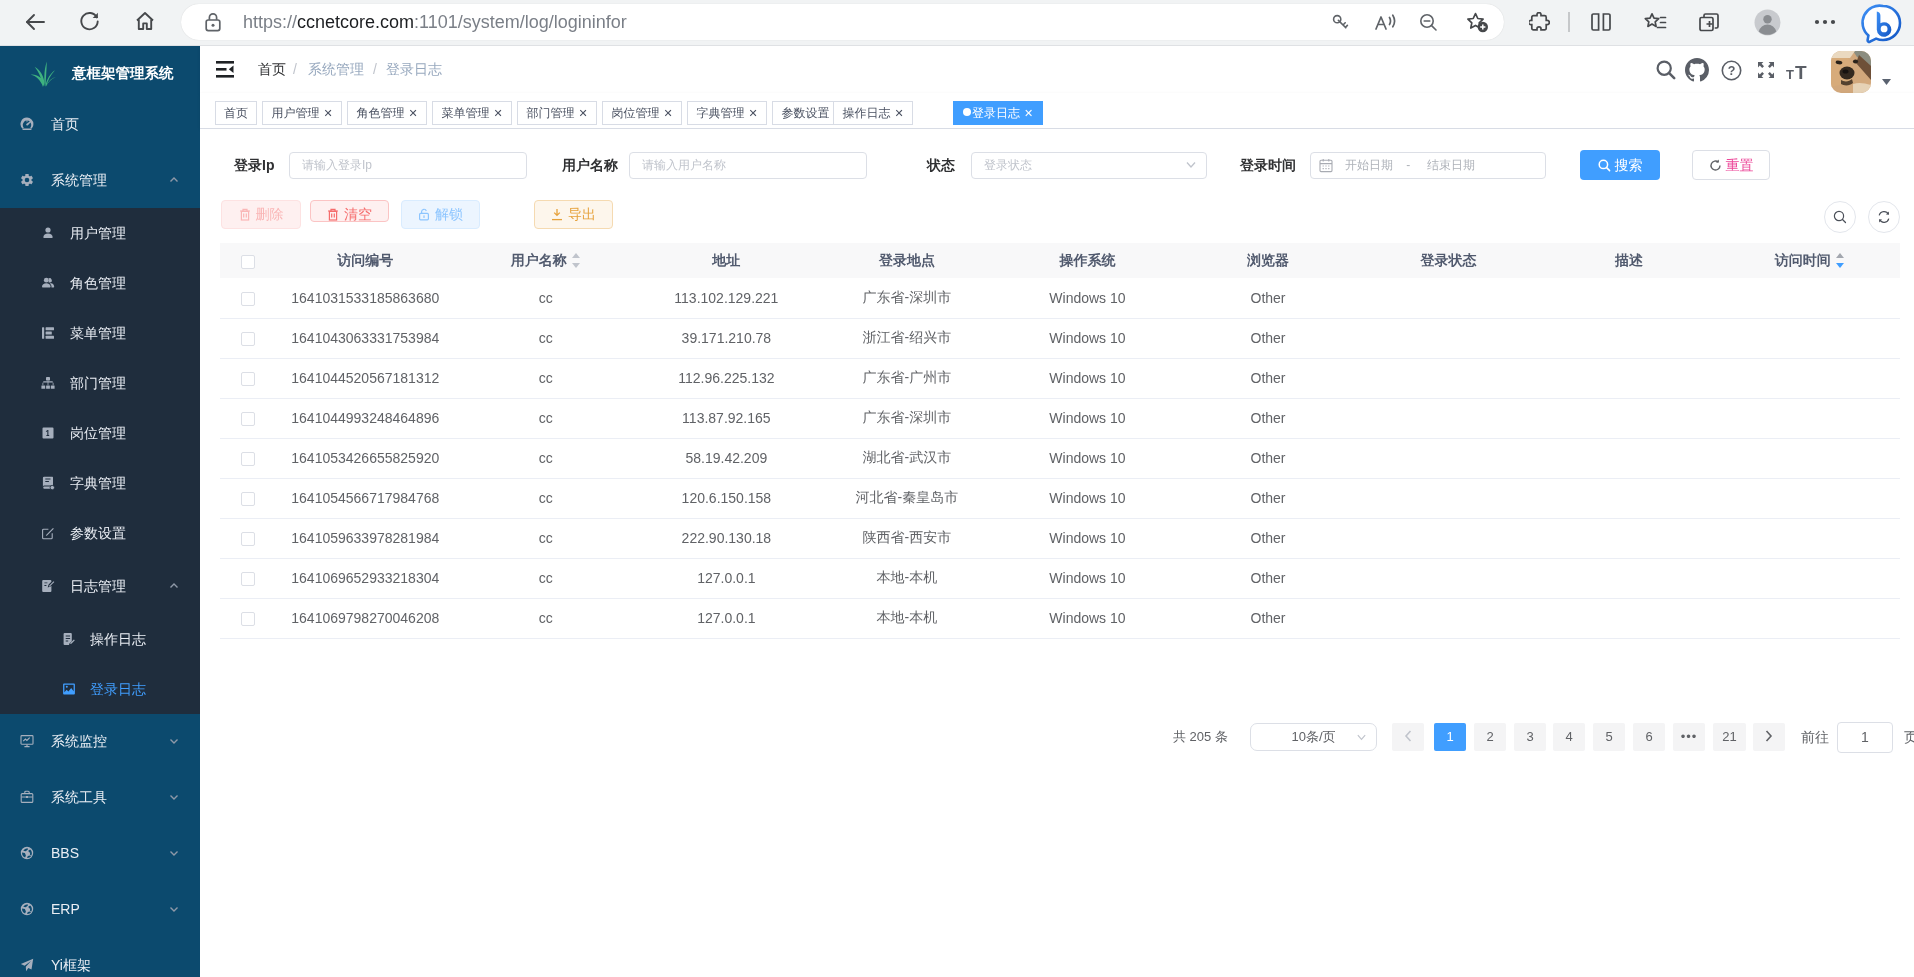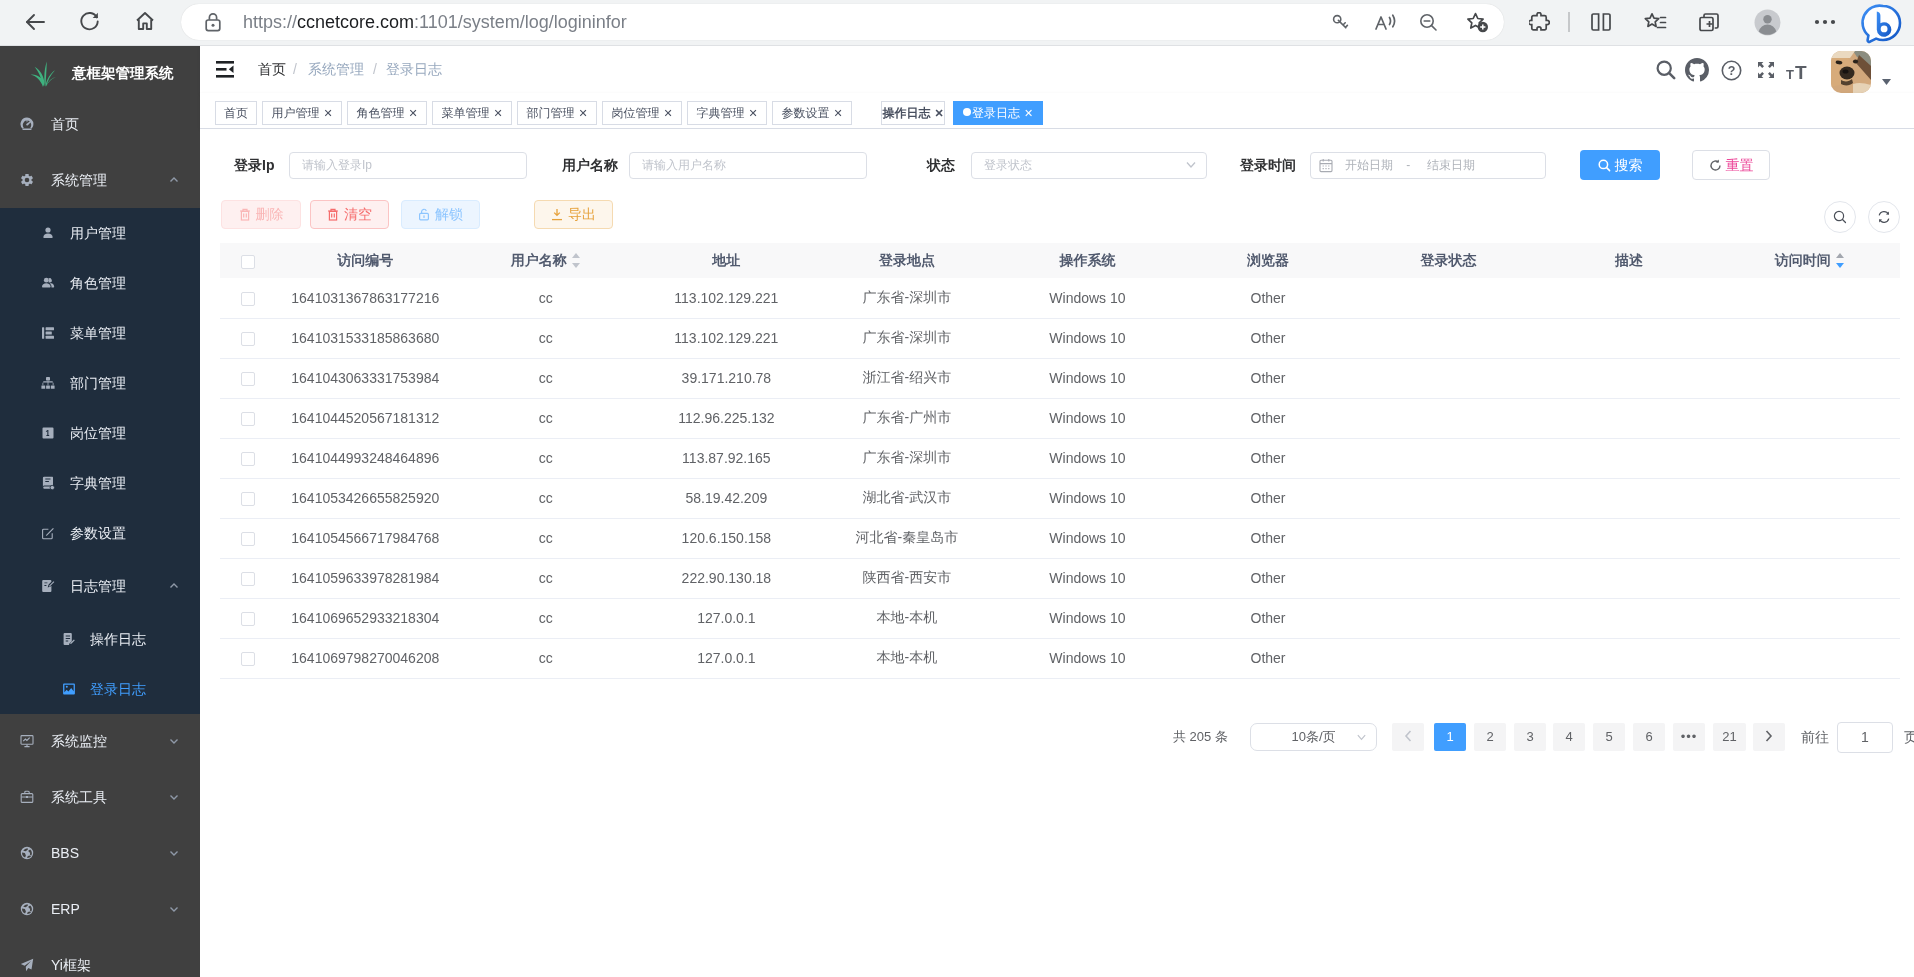--- a/index.html
+++ b/index.html
@@ -15,21 +15,21 @@
     border-radius:18px; background:#fff; box-shadow:0 0 1px rgba(0,0,0,.18); }
   #urltext { position:absolute; left:243px; top:0; height:44px; line-height:44px;
     font-size:18px; color:#7a7f87; white-space:nowrap; }
   #urltext b { color:#1c1e21; font-weight:normal; }
   .cicon { position:absolute; top:0; }
 
   
   #page { position:absolute; left:0; top:46px; width:1920px; height:931px; background:#fff; }
 
   
-  #sidebar { position:absolute; left:0; top:0; width:200px; height:931px; background:#404040; }
+  #sidebar { position:absolute; left:0; top:0; width:200px; height:931px; background:#0c4a6e; }
   #logo { position:absolute; left:0; top:0; width:200px; height:55px; }
   #logo .ttl { position:absolute; left:72px; top:0; height:55px; line-height:55px;
      color:#fff; font-size:14.5px; font-weight:bold; }
   .mi { position:absolute; left:0; width:200px; height:40px; }
   .mi .txt { position:absolute; top:0; height:40px; line-height:40px; font-size:14px; color:#eaeef4; white-space:nowrap; }
   .mi .txt.l1 { left:51px; }
   .mi .txt.l2 { left:70px; }
   .mi .txt.l3 { left:90px; }
   .mi svg.ic { position:absolute; }
   .sub-bg { position:absolute; left:0; top:162px; width:200px; height:506px; background:#1f2d3d; }
@@ -325,21 +325,21 @@
 
   <div id="tags">
     <div class="tag" style="left:15px;width:42px;">首页</div>
     <div class="tag" style="left:62px;width:80px;">用户管理<span class="x">✕</span></div>
     <div class="tag" style="left:147px;width:80px;">角色管理<span class="x">✕</span></div>
     <div class="tag" style="left:232px;width:80px;">菜单管理<span class="x">✕</span></div>
     <div class="tag" style="left:317px;width:80px;">部门管理<span class="x">✕</span></div>
     <div class="tag" style="left:402px;width:80px;">岗位管理<span class="x">✕</span></div>
     <div class="tag" style="left:487px;width:80px;">字典管理<span class="x">✕</span></div>
     <div class="tag" style="left:572px;width:80px;">参数设置<span class="x">✕</span></div>
-    <div class="tag" style="left:681px;width:64px;font-weight:bold;">操作日志<span class="x">✕</span></div>
+    <div class="tag" style="left:633px;width:80px;">操作日志<span class="x">✕</span></div>
     <div class="tag on" style="left:753px;width:90px;"><span class="dot"></span>登录日志<span class="x">✕</span></div>
   </div>
 
   <div id="content">
     <div class="flabel" style="left:34px;">登录Ip</div>
     <div class="finput" style="left:89px;width:238px;padding-left:12px;">请输入登录Ip</div>
     <div class="flabel" style="left:362px;">用户名称</div>
     <div class="finput" style="left:429px;width:238px;padding-left:12px;">请输入用户名称</div>
     <div class="flabel" style="left:727px;">状态</div>
     <div class="finput" style="left:771px;width:236px;padding-left:12px;">登录状态</div>
@@ -354,21 +354,21 @@
           <path d="M9.8 0.6v3h-3z" fill="#606266"></path>
         </svg>重置</div>
 
     <div class="btn" style="left:21px;top:71px;width:80px;height:29px;line-height:27px;background:#fef0f0;border:1px solid #fde2e2;color:#fab6b6;"><svg width="12" height="13" viewBox="0 0 12 13" style="vertical-align:-2px;margin-right:5px">
           <g fill="none" stroke="#fab6b6" stroke-width="1.2">
             <path d="M1 3h10M4 3V1.4h4V3"></path>
             <rect x="2.4" y="3.4" width="7.2" height="8.6"></rect>
             <path d="M4.7 5.6v4M7.3 5.6v4"></path>
           </g>
         </svg>删除</div>
-    <div class="btn" style="left:110px;top:71px;width:79px;height:29px;line-height:27px;background:#fef0f0;border:1px solid #fbc4c4;color:#f56c6c;"><svg width="12" height="13" viewBox="0 0 12 13" style="vertical-align:-2px;margin-right:5px">
+    <div class="btn" style="left:110px;top:71px;width:79px;height:22px;line-height:27px;background:#fef0f0;border:1px solid #fbc4c4;color:#f56c6c;"><svg width="12" height="13" viewBox="0 0 12 13" style="vertical-align:-2px;margin-right:5px">
           <g fill="none" stroke="#f56c6c" stroke-width="1.2">
             <path d="M1 3h10M4 3V1.4h4V3"></path>
             <rect x="2.4" y="3.4" width="7.2" height="8.6"></rect>
             <path d="M4.7 5.6v4M7.3 5.6v4"></path>
           </g>
         </svg>清空</div>
     <div class="btn" style="left:201px;top:71px;width:79px;height:29px;line-height:27px;background:#ecf5ff;border:1px solid #d9ecff;color:#8cc5ff;"><svg width="12" height="13" viewBox="0 0 12 13" style="vertical-align:-2px;margin-right:5px">
           <g fill="none" stroke="#8cc5ff" stroke-width="1.2">
             <rect x="1.6" y="5.4" width="8.8" height="6.4" rx="1"></rect>
             <path d="M3.6 5.2V3.6a2.4 2.4 0 0 1 4.7-.6"></path>
@@ -461,32 +461,20 @@
             <th>描述</th>
             <th>访问时间<svg width="10" height="15" viewBox="0 0 10 15" style="vertical-align:-3px;margin-left:4px">
                 <path d="M5 0 9 5H1z" fill="#a3a7af"></path>
                 <path d="M5 15 1 10h8z" fill="#409eff"></path>
               </svg></th>
       </tr>
         </thead>
       <tbody>
 <tr>
             <td><span class="cb"></span></td>
-            <td>1641031367863177216</td>
-            <td>cc</td>
-            <td>113.102.129.221</td>
-            <td>广东省-深圳市</td>
-            <td>Windows 10</td>
-            <td>Other</td>
-            <td></td>
-            <td></td>
-            <td></td>
-          </tr>
-<tr>
-            <td><span class="cb"></span></td>
             <td>1641031533185863680</td>
             <td>cc</td>
             <td>113.102.129.221</td>
             <td>广东省-深圳市</td>
             <td>Windows 10</td>
             <td>Other</td>
             <td></td>
             <td></td>
             <td></td>
           </tr>

